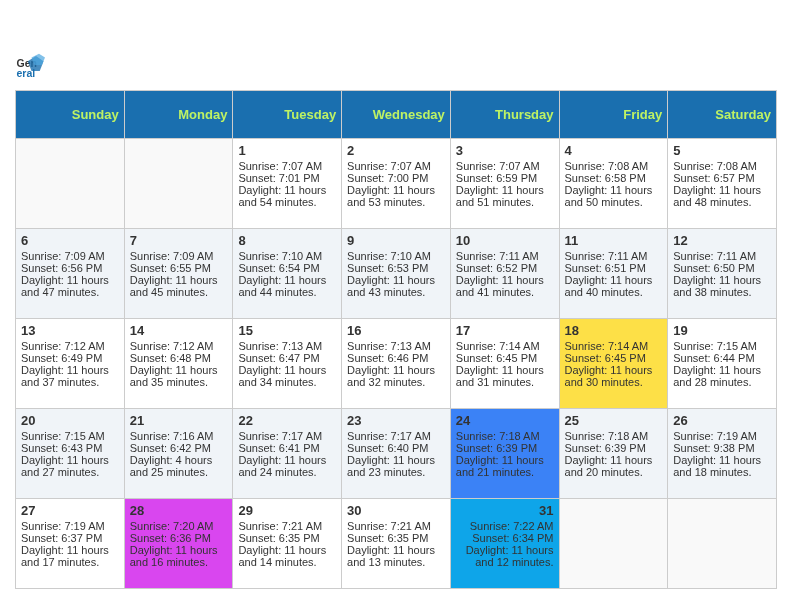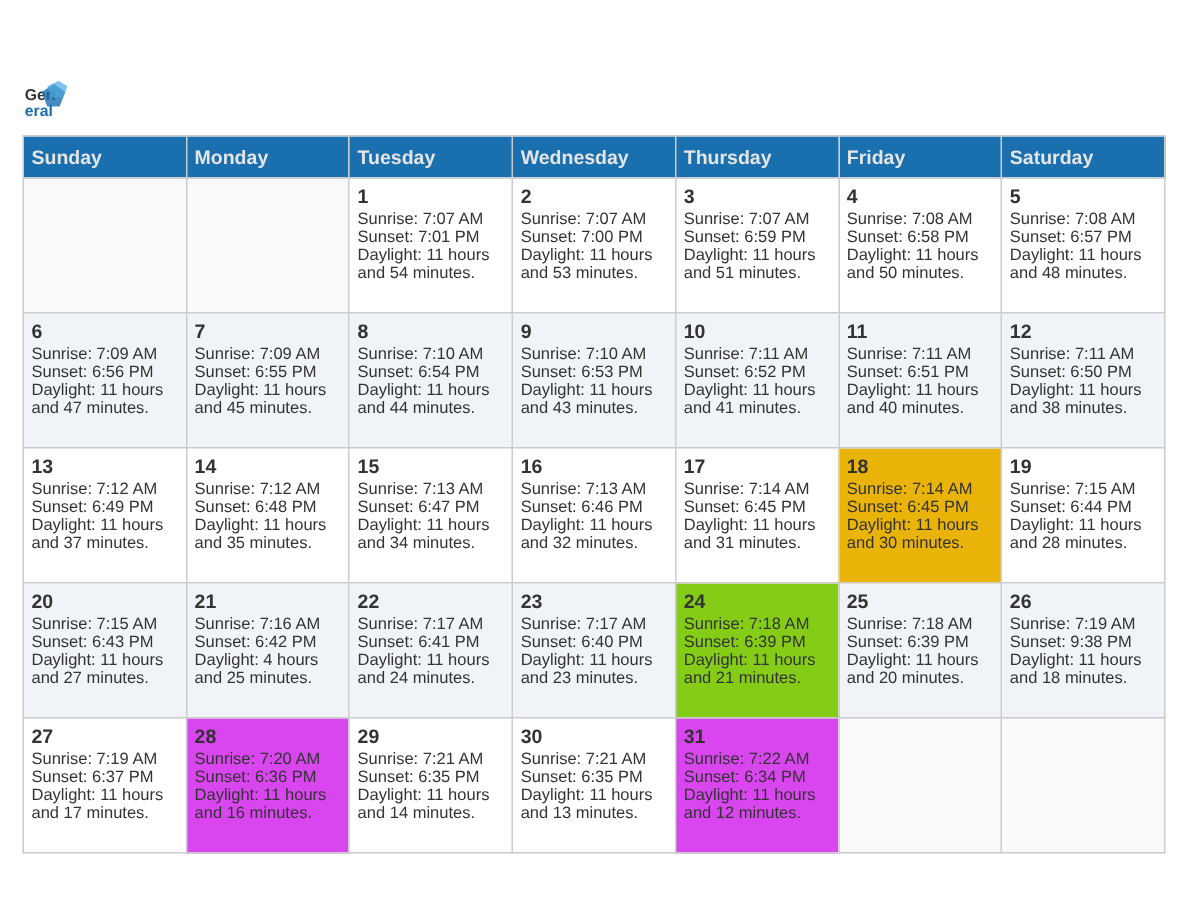--- a/index.html
+++ b/index.html
@@ -40,23 +40,23 @@
       font-size: 16px;
       color: #555;
     }
     table {
       width: 100%;
       border-collapse: collapse;
       table-layout: fixed;
     }
     th {
       background-color: #1a6faf;
-      color: #e5e5e5;
-      text-align: left;
-      padding: 6px 5px;
+      color: #bef264;
+      text-align: right;
+      padding: 16px 5px;
       font-size: 13px;
       border: 1px solid #ccc;
     }
     td {
       border: 1px solid #ccc;
       vertical-align: top;
       padding: 4px 5px;
       font-size: 11px;
       color: #333;
       height: 90px;
@@ -210,21 +210,21 @@
           <div>Sunrise: 7:13 AM</div>
           <div>Sunset: 6:46 PM</div>
           <div>Daylight: 11 hours and 32 minutes.</div>
         </td>
         <td style="background-color: rgb(255, 255, 255);">
           <span class="day-num">17</span>
           <div>Sunrise: 7:14 AM</div>
           <div>Sunset: 6:45 PM</div>
           <div>Daylight: 11 hours and 31 minutes.</div>
         </td>
-        <td style="background-color: #eab308; margin-left: 28px;">
+        <td style="background-color: #fde047; margin-left: 28px;">
           <span class="day-num">18</span>
           <div>Sunrise: 7:14 AM</div>
           <div>Sunset: 6:45 PM</div>
           <div>Daylight: 11 hours and 30 minutes.</div>
         </td>
         <td style="background-color: rgb(255, 255, 255);">
           <span class="day-num">19</span>
           <div>Sunrise: 7:15 AM</div>
           <div>Sunset: 6:44 PM</div>
           <div>Daylight: 11 hours and 28 minutes.</div>
@@ -248,21 +248,21 @@
           <div>Sunrise: 7:17 AM</div>
           <div>Sunset: 6:41 PM</div>
           <div>Daylight: 11 hours and 24 minutes.</div>
         </td>
         <td style="background-color: rgb(240, 244, 248); margin-top: 16px;">
           <span class="day-num">23</span>
           <div>Sunrise: 7:17 AM</div>
           <div>Sunset: 6:40 PM</div>
           <div>Daylight: 11 hours and 23 minutes.</div>
         </td>
-        <td style="background-color: #84cc16;">
+        <td style="background-color: #3b82f6;">
           <span class="day-num">24</span>
           <div>Sunrise: 7:18 AM</div>
           <div>Sunset: 6:39 PM</div>
           <div>Daylight: 11 hours and 21 minutes.</div>
         </td>
         <td style="background-color: rgb(240, 244, 248);">
           <span class="day-num">25</span>
           <div>Sunrise: 7:18 AM</div>
           <div>Sunset: 6:39 PM</div>
           <div>Daylight: 11 hours and 20 minutes.</div>
@@ -292,21 +292,21 @@
           <div>Sunrise: 7:21 AM</div>
           <div>Sunset: 6:35 PM</div>
           <div>Daylight: 11 hours and 14 minutes.</div>
         </td>
         <td style="background-color: rgb(255, 255, 255);">
           <span class="day-num">30</span>
           <div>Sunrise: 7:21 AM</div>
           <div>Sunset: 6:35 PM</div>
           <div>Daylight: 11 hours and 13 minutes.</div>
         </td>
-        <td style="background-color: #d946ef;">
+        <td style="background-color: #0ea5e9; text-align: right;">
           <span class="day-num">31</span>
           <div>Sunrise: 7:22 AM</div>
           <div>Sunset: 6:34 PM</div>
           <div>Daylight: 11 hours and 12 minutes.</div>
         </td>
         <td class="empty" style="background: rgb(249, 249, 249);"></td>
         <td class="empty" style="background: rgb(249, 249, 249);"></td>
       </tr>
     </tbody>
 </table>

